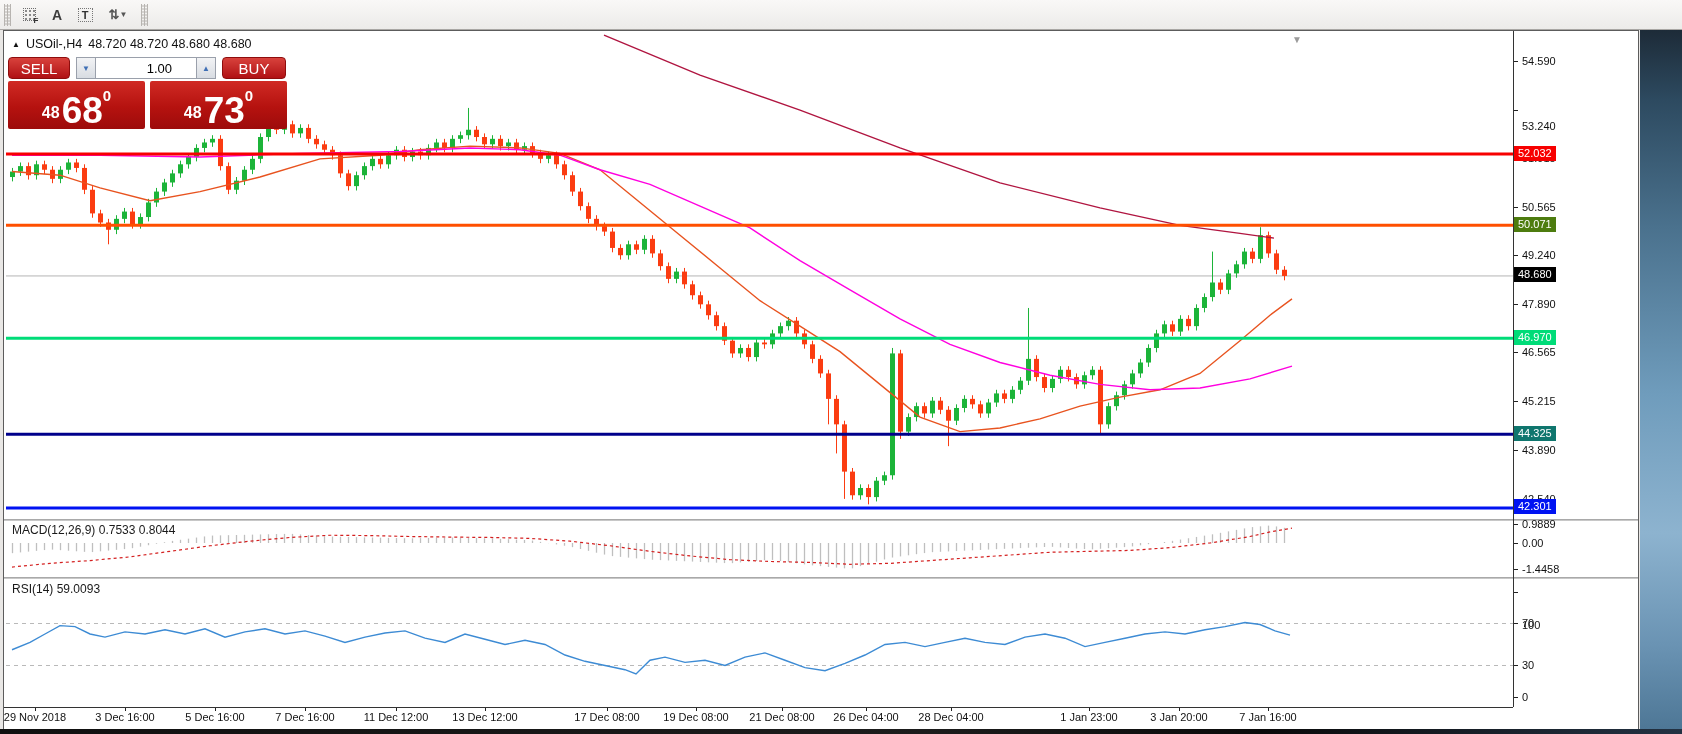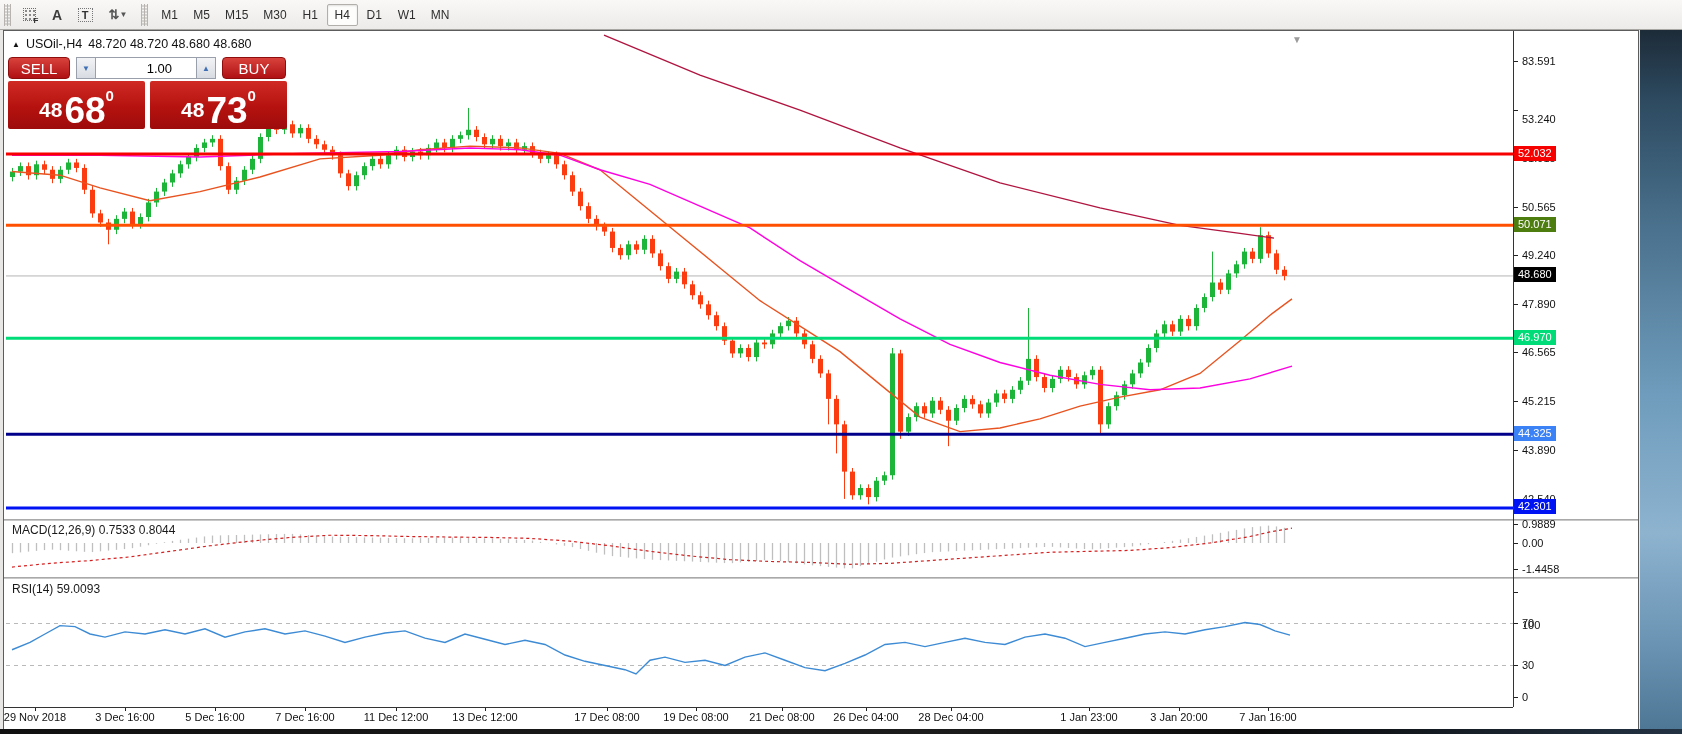--- a/index.html
+++ b/index.html
@@ -36,21 +36,21 @@
   #shift-marker{position:absolute;left:1288px;top:3px;font-size:10px;color:#9b9b9b}
   
   #trade{position:absolute;left:4px;top:26px;width:280px}
   #trade .row1{display:flex;align-items:stretch;height:22px;gap:0}
   .obtn{width:62px;background:linear-gradient(#d8423c,#b01114);color:#fff;font-size:15px;display:flex;align-items:center;justify-content:center;border:1px solid #8e0d0d;border-radius:4px}
   .spin{width:20px;background:linear-gradient(#f2f3f5,#d8dce2);border:1px solid #9aa0ab;display:flex;align-items:center;justify-content:center;font-size:8px;color:#3f6fb5}
   .vol{width:100px;border:1px solid #9aa0ab;border-left:none;border-right:none;font-size:13px;text-align:right;padding:0 24px;color:#000;font-family:"Liberation Sans",sans-serif}
   #trade .gap{width:6px}
   #trade .row2{display:flex;gap:5px;margin-top:2px}
   .bigprice{width:137px;height:48px;background:linear-gradient(#d02a24 0%,#b5120f 55%,#9d0b0b 100%);border-radius:2px;color:#fff;display:flex;align-items:flex-end;justify-content:center;padding-bottom:3px}
-  .bigprice .small{font-size:21px;font-weight:bold;margin:0 2px 4px 0}
+  .bigprice .small{font-size:16px;font-weight:bold;margin:0 2px 4px 0}
   .bigprice .big{font-size:37px;font-weight:bold;line-height:.85}
   .bigprice .sup{font-size:15px;font-weight:bold;align-self:flex-start;margin-top:6px}
   #annotation{position:absolute;font-size:27px;font-weight:bold;white-space:nowrap;font-family:"Liberation Sans",sans-serif}
   
   #desktop-strip{position:absolute;left:1640px;top:30px;width:42px;height:699px;background:linear-gradient(180deg,#1d2b38 0%,#2d4a60 10%,#4a718d 28%,#6f9cbc 52%,#8db3cf 72%,#6a93b3 88%,#4e7796 100%)}
   #bottom-strip{position:absolute;left:0;top:729px;width:1682px;height:5px;background:linear-gradient(90deg,#101010 0%,#1c1c1c 55%,#0a0a0a 75%,#233243 100%)}
 </style>
 </head>
 <body>
 
@@ -67,31 +67,20 @@
   <div class="tool">
       <span class="tbox">
         <span>T</span>
       </span>
     </div>
   <div class="tool" style="width:38px">
     <span class="arrowglyph">⇅</span>
     <span class="caret">▼</span>
   </div>
   <div class="grip"></div>
-  <div id="tf">
-      <div class="tfbtn">M1</div>
-      <div class="tfbtn">M5</div>
-      <div class="tfbtn">M15</div>
-      <div class="tfbtn">M30</div>
-      <div class="tfbtn">H1</div>
-      <div class="tfbtn active">H4</div>
-      <div class="tfbtn">D1</div>
-      <div class="tfbtn">W1</div>
-      <div class="tfbtn">MN</div>
-    </div>
 </div>
 
 <div id="chartwin">
   <svg id="main-svg" width="1507" height="486">
       <line x1="0" y1="242.95159999999998" x2="1507" y2="242.95159999999998" stroke="#b4b4b4" stroke-width="1"></line>
       <line x1="6.5" y1="134.9327" x2="6.5" y2="148.38959999999992" stroke="#1cb439" stroke-width="1"></line>
       <rect x="4" y="138.56970000000007" width="5" height="5.455499999999944" fill="#1cb439"></rect>
       <line x1="14.5" y1="129.4771999999998" x2="14.5" y2="142.93409999999997" stroke="#1cb439" stroke-width="1"></line>
       <rect x="12" y="133.11419999999987" width="5" height="5.4555000000002" fill="#1cb439"></rect>
       <line x1="22.5" y1="129.4771999999998" x2="22.5" y2="146.57109999999977" stroke="#fb3c11" stroke-width="1"></line>
@@ -586,23 +575,23 @@
   <div class="hsep" style="top:546px"></div>
   <svg id="rsi-svg" width="1507" height="128" style="top:548px">
       <line x1="0" y1="44.5" x2="1507" y2="44.5" stroke="#b9b9b9" stroke-width="1" stroke-dasharray="4,4"></line>
       <line x1="0" y1="86.5" x2="1507" y2="86.5" stroke="#b9b9b9" stroke-width="1" stroke-dasharray="4,4"></line>
       <polyline points="6,70.75 24,63.4 39,55 54,46.599999999999994 69,47.64999999999999 84,55 99,58.15 119,52.89999999999999 139,55 159,50.8 179,55 199,49.75 219,58.15 239,52.89999999999999 259,49.75 279,55 299,51.849999999999994 319,57.099999999999994 339,63.4 359,58.15 379,53.95 399,51.849999999999994 419,59.199999999999996 439,63.4 459,55 479,60.25 499,65.5 519,61.3 539,65.5 559,76 579,82.3 599,86.5 619,90.7 630,94.9 644,81.25 659,78.1 679,83.35 699,81.25 719,86.5 739,78.1 759,73.9 779,81.25 799,88.6 819,91.75 839,84.4 859,76 879,65.5 899,63.4 919,67.6 939,63.4 959,59.199999999999996 979,63.4 999,65.5 1019,58.15 1039,55 1059,59.199999999999996 1079,67.6 1099,63.4 1119,59.199999999999996 1139,55 1159,52.89999999999999 1179,55 1199,50.8 1219,47.64999999999999 1239,43.45 1254,45.55 1269,51.849999999999994 1284,56.05" fill="none" stroke="#3d8bd4" stroke-width="1.4"></polyline>
     </svg>
   <div id="axis-vline"></div>
   <div id="time-topline"></div>
   <div id="axis">
       <div class="ytick" style="top: 30px;"></div>
-      <div class="ylab" style="top: 24px;">83.591</div>
+      <div class="ylab" style="top: 24px;">54.590</div>
       <div class="ytick" style="top: 79px;"></div>
-      <div class="ylab" style="top: 82px;">53.240</div>
+      <div class="ylab" style="top: 89px;">53.240</div>
       <div class="ytick" style="top: 127px;"></div>
       <div class="ylab" style="top: 121px;">51.915</div>
       <div class="ytick" style="top: 176px;"></div>
       <div class="ylab" style="top: 170px;">50.565</div>
       <div class="ytick" style="top: 224px;"></div>
       <div class="ylab" style="top: 218px;">49.240</div>
       <div class="ytick" style="top: 273px;"></div>
       <div class="ylab" style="top: 267px;">47.890</div>
       <div class="ytick" style="top: 321px;"></div>
       <div class="ylab" style="top: 315px;">46.565</div>
@@ -622,21 +611,21 @@
       <div class="ylab" style="top: 555px; margin-top: 33px;">100</div>
       <div class="ytick" style="top: 592px;"></div>
       <div class="ylab" style="top: 586px;">70</div>
       <div class="ytick" style="top: 634px;"></div>
       <div class="ylab" style="top: 628px;">30</div>
       <div class="ytick" style="top: 666px;"></div>
       <div class="ylab" style="top: 660px;">0</div>
       <div class="badge" style="background: rgb(247, 0, 0); top: 115px;">52.032</div>
       <div class="badge" style="background: #4d7c0f; top: 186px;">50.071</div>
       <div class="badge" style="background: rgb(0, 220, 120); top: 299px;">46.970</div>
-      <div class="badge" style="background: #3b82f6; top: 395px;">44.325</div>
+      <div class="badge" style="background: #0f766e; top: 395px;">44.325</div>
       <div class="badge" style="background: rgb(0, 19, 242); top: 468px;">42.301</div>
       <div class="badge" style="background: rgb(0, 0, 0); top: 236px;">48.680</div>
     </div>
   <div id="time-axis">
       <div class="ttick" style="left: 31px;"></div>
       <div class="tlab" style="left: 31px;">29 Nov 2018</div>
       <div class="ttick" style="left: 121px;"></div>
       <div class="tlab" style="left: 121px;">3 Dec 16:00</div>
       <div class="ttick" style="left: 211px;"></div>
       <div class="tlab" style="left: 211px;">5 Dec 16:00</div>

